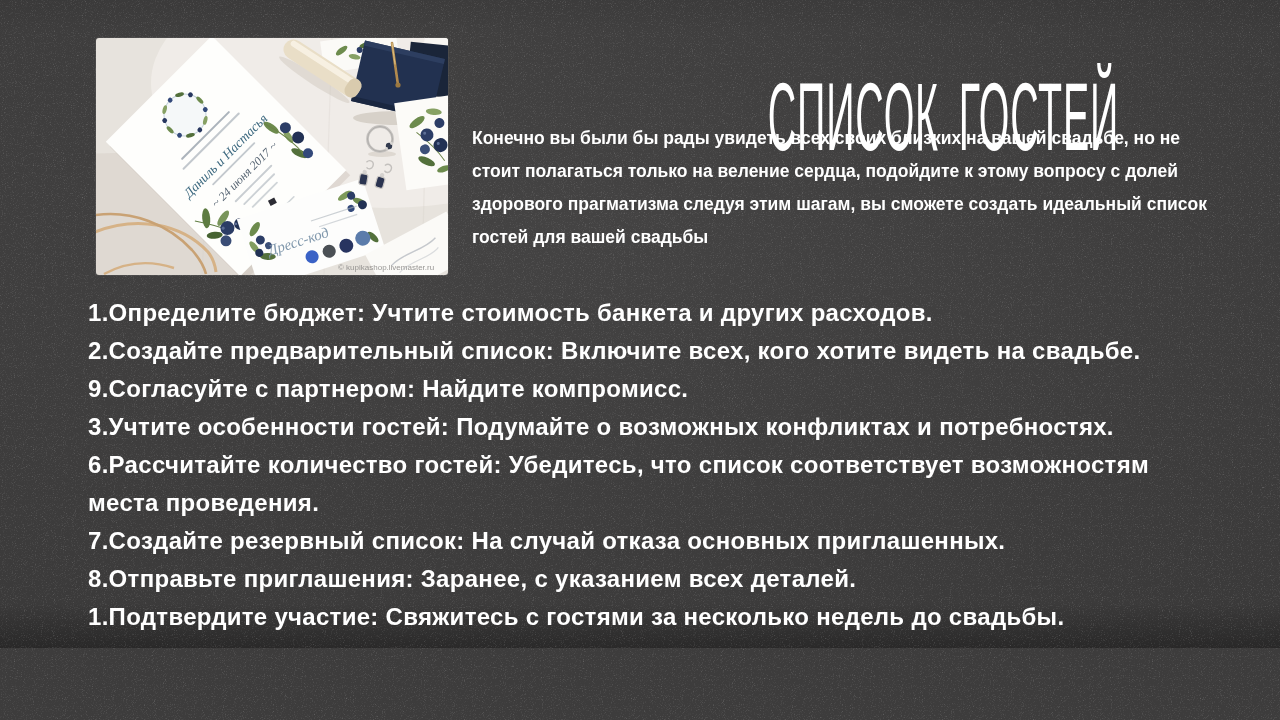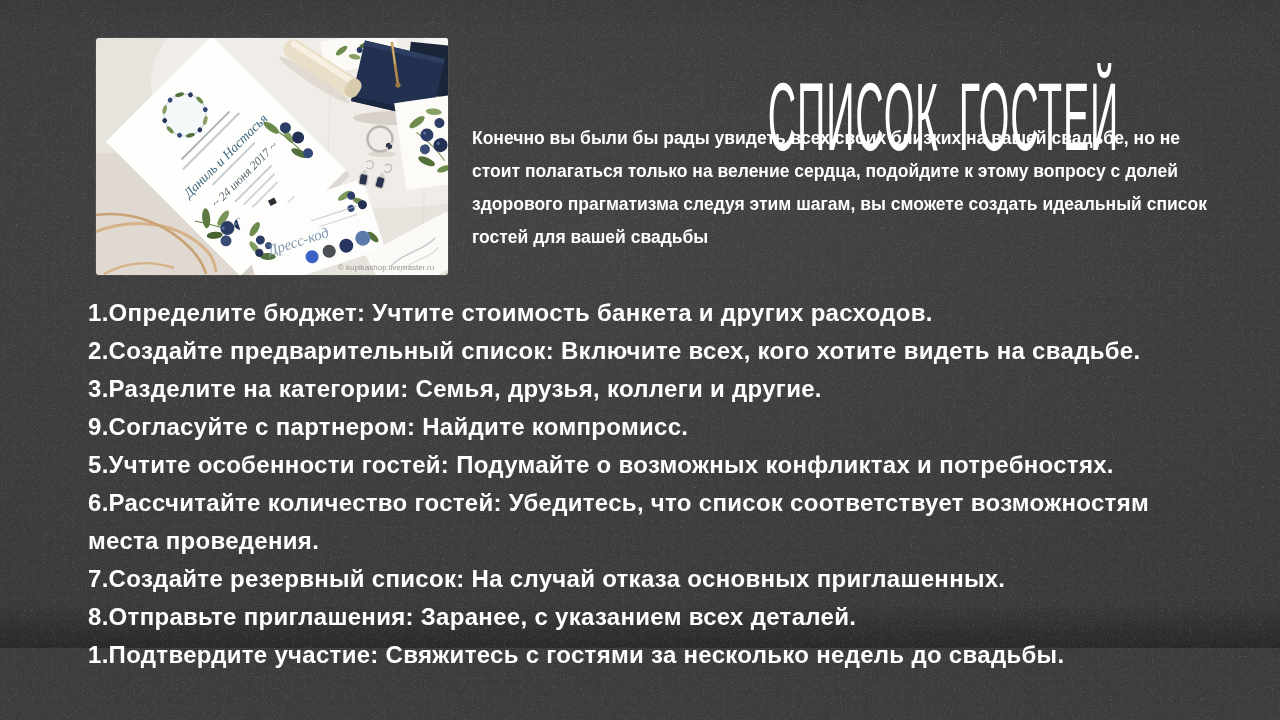--- a/index.html
+++ b/index.html
@@ -88,23 +88,22 @@
     <div class="intro">
       <div>Конечно вы были бы рады увидеть всех своих близких на вашей свадьбе, но не</div>
       <div>стоит полагаться только на веление сердца, подойдите к этому вопросу с долей</div>
       <div>здорового прагматизма следуя этим шагам, вы сможете создать идеальный список</div>
       <div>гостей для вашей свадьбы</div>
     </div>
 
     <div class="steps">
       <div class="step">1.Определите бюджет: Учтите стоимость банкета и других расходов.</div>
       <div class="step">2.Создайте предварительный список: Включите всех, кого хотите видеть на свадьбе.</div>
-      <div class="step">3.Разделите на категории: Семья, друзья, коллеги и другие.</div>
       <div class="step">9.Согласуйте с партнером: Найдите компромисс.</div>
-      <div class="step">5.Учтите особенности гостей: Подумайте о возможных конфликтах и потребностях.</div>
+      <div class="step">3.Учтите особенности гостей: Подумайте о возможных конфликтах и потребностях.</div>
       <div class="step">6.Рассчитайте количество гостей: Убедитесь, что список соответствует возможностям
 места проведения.</div>
       <div class="step">7.Создайте резервный список: На случай отказа основных приглашенных.</div>
       <div class="step">8.Отправьте приглашения: Заранее, с указанием всех деталей.</div>
       <div class="step">1.Подтвердите участие: Свяжитесь с гостями за несколько недель до свадьбы.</div>
     </div>
 
     <div class="photo">
       <svg viewBox="0 0 352 237" width="352" height="237">
 

